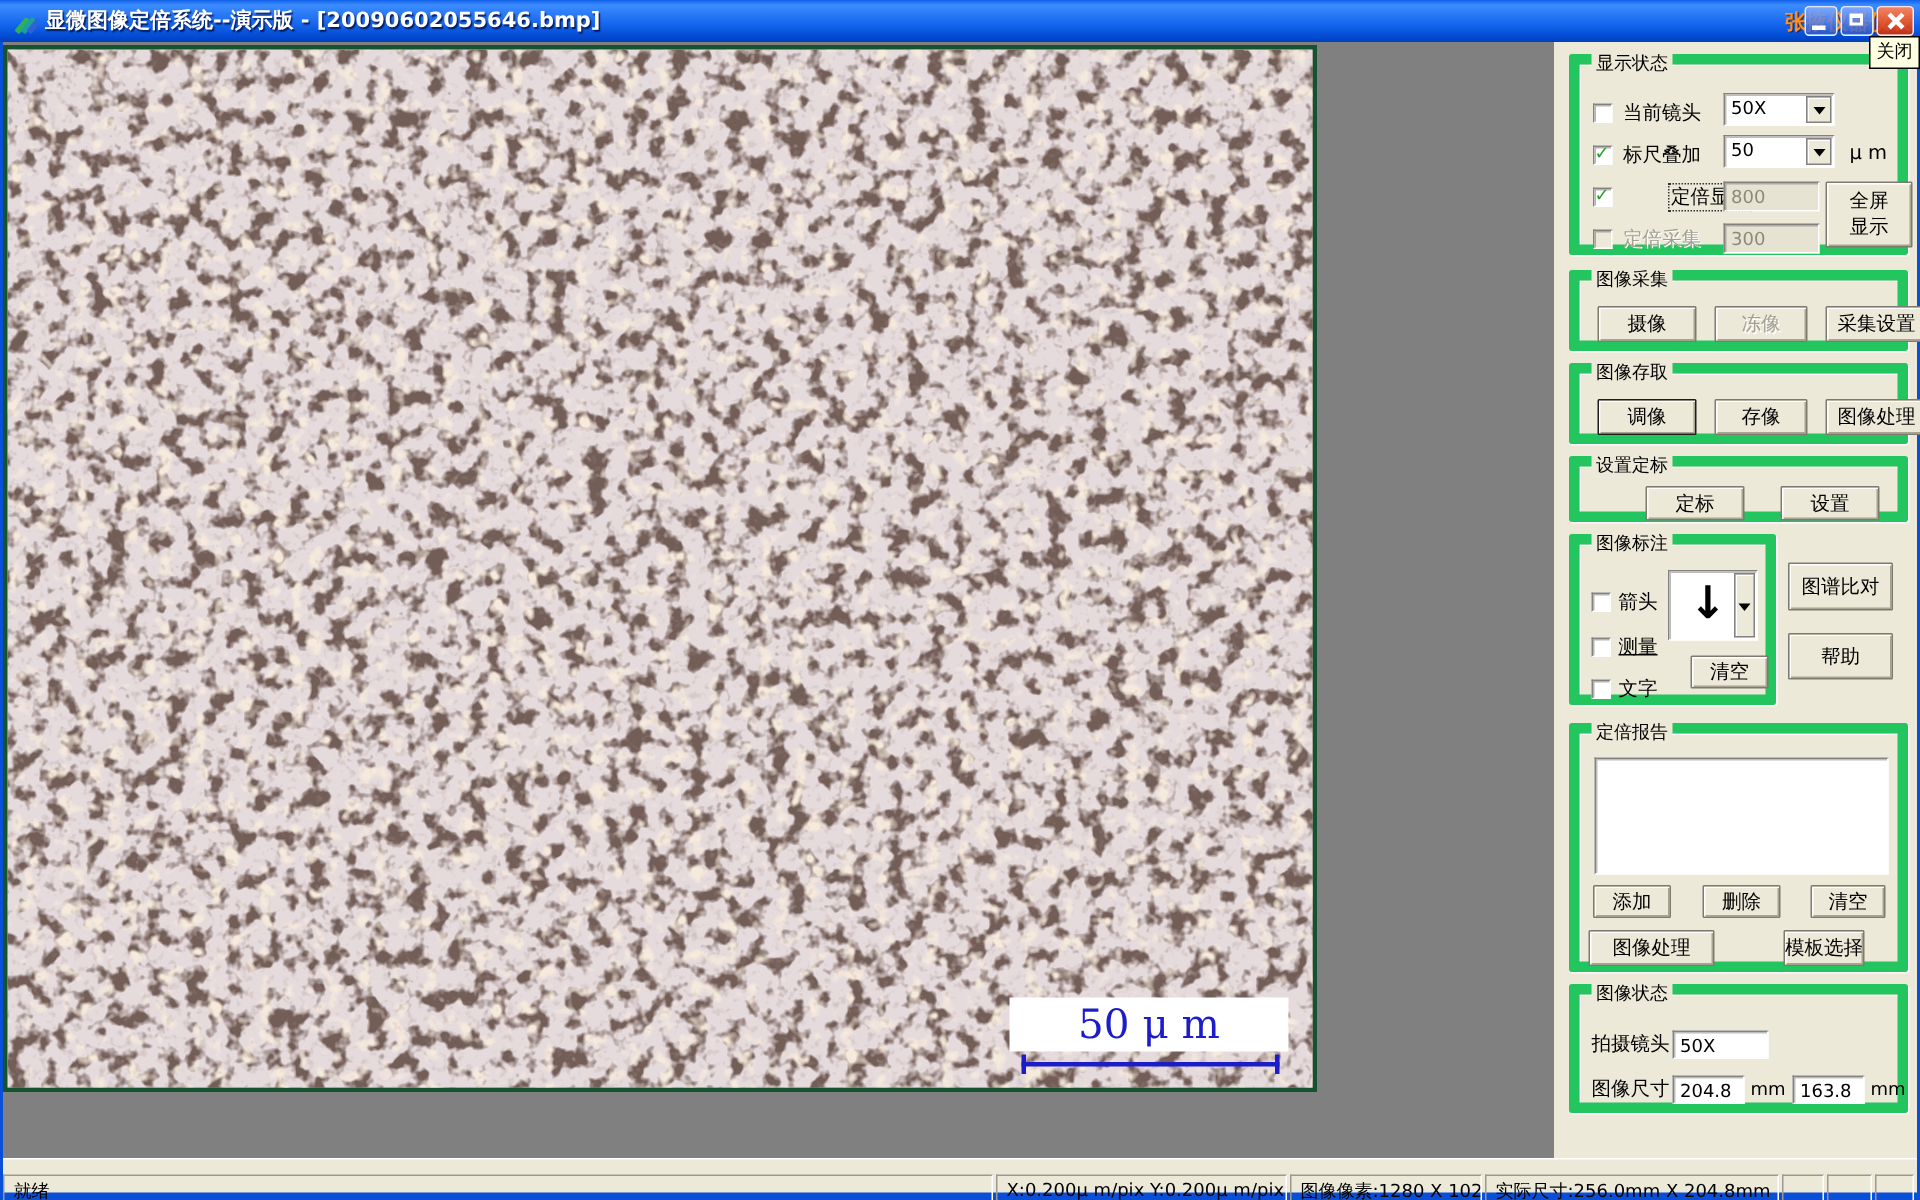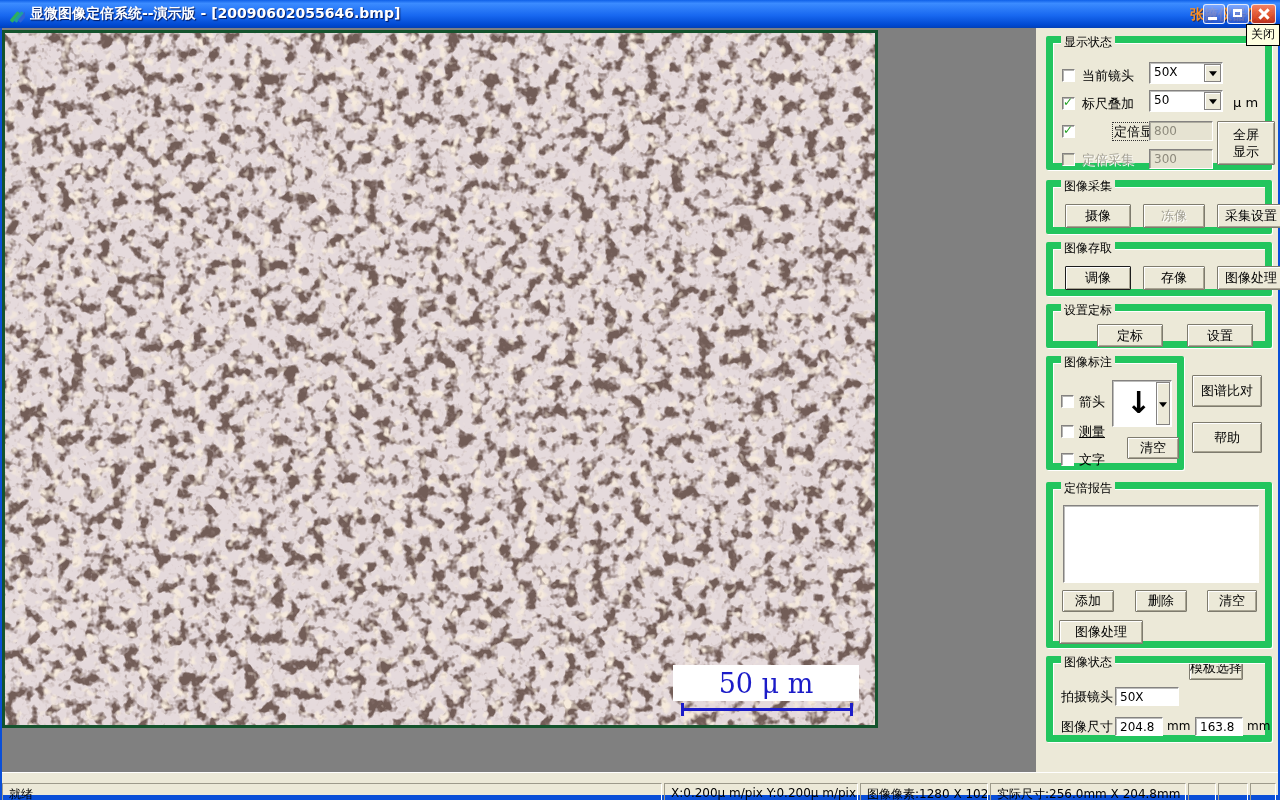--- a/index.html
+++ b/index.html
@@ -209,21 +209,21 @@
       <div class="btn" style="left:156px;top:347px;width:70px;height:32px;">图谱比对</div>
       <div class="btn" style="left:156px;top:394px;width:70px;height:31px;">帮助</div>
 
       <div class="gb" style="left:10px;top:454px;width:226px;height:166px;padding-left:16px;">
         <span class="gbt">定倍报告</span>
         <div class="sunken" style="position:absolute;left:10px;top:16px;width:196px;height:78px;"></div>
         <div class="btn" style="left:9px;top:101px;width:52px;height:22px;">添加</div>
         <div class="btn" style="left:82px;top:101px;width:52px;height:22px;">删除</div>
         <div class="btn" style="left:154px;top:101px;width:50px;height:22px;">清空</div>
         <div class="btn" style="left:6px;top:131px;width:84px;height:24px;">图像处理</div>
-        <div class="btn" style="left:136px;top:131px;width:54px;height:24px;margin-top:36px;">模板选择</div>
+        <div class="btn" style="left:136px;top:131px;width:54px;height:24px;">模板选择</div>
       </div>
 
       <div class="gb" style="left:10px;top:628px;width:226px;height:86px;">
         <span class="gbt">图像状态</span>
         <span class="lbl" style="left:8px;top:26px;">拍摄镜头</span>
         <span class="field sunken" style="left:62px;top:24px;width:64px;height:19px;">50X</span>
         <span class="lbl" style="left:8px;top:56px;">图像尺寸</span>
         <span class="field sunken" style="left:62px;top:54px;width:48px;height:19px;">204.8</span>
         <span class="lbl" style="left:114px;top:56px;font-size:12px;">mm</span>
         <span class="field sunken" style="left:142px;top:54px;width:48px;height:19px;">163.8</span>

